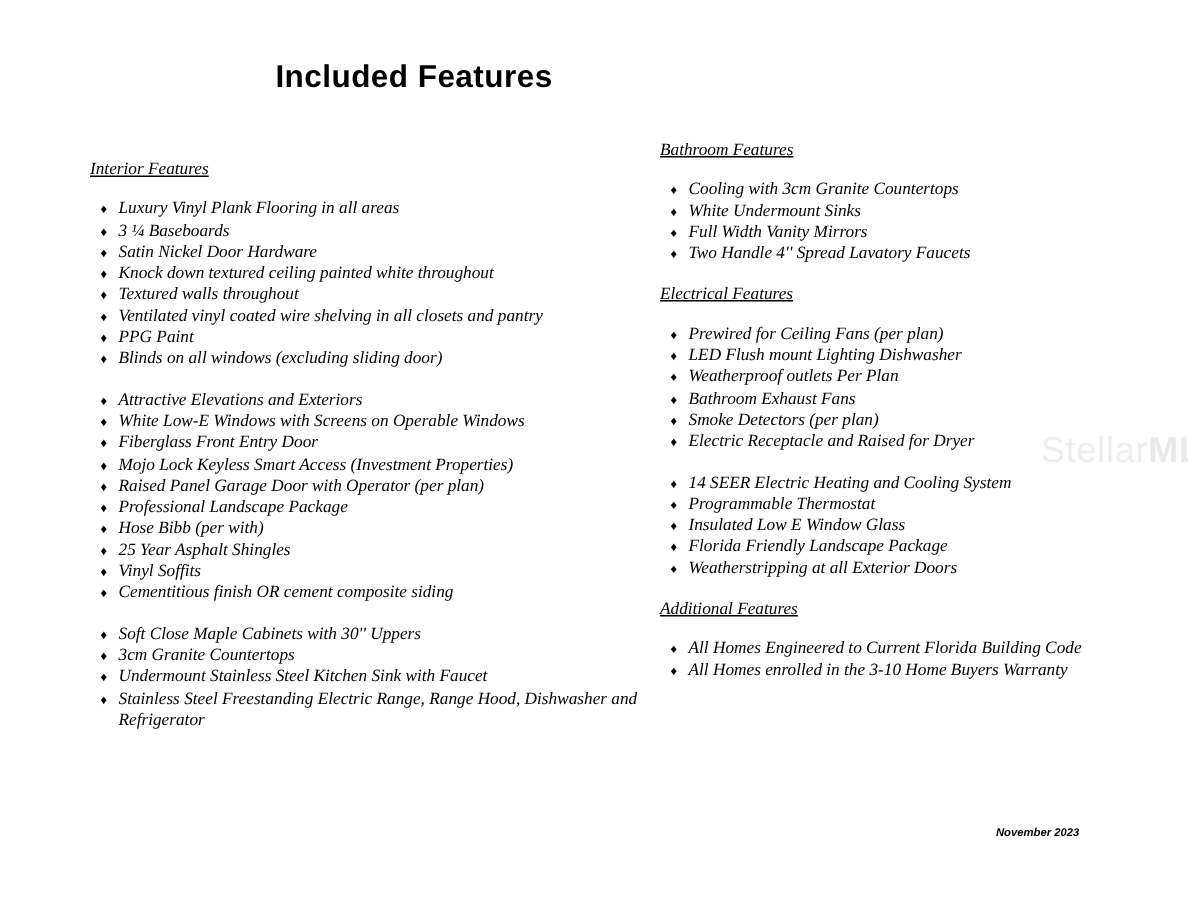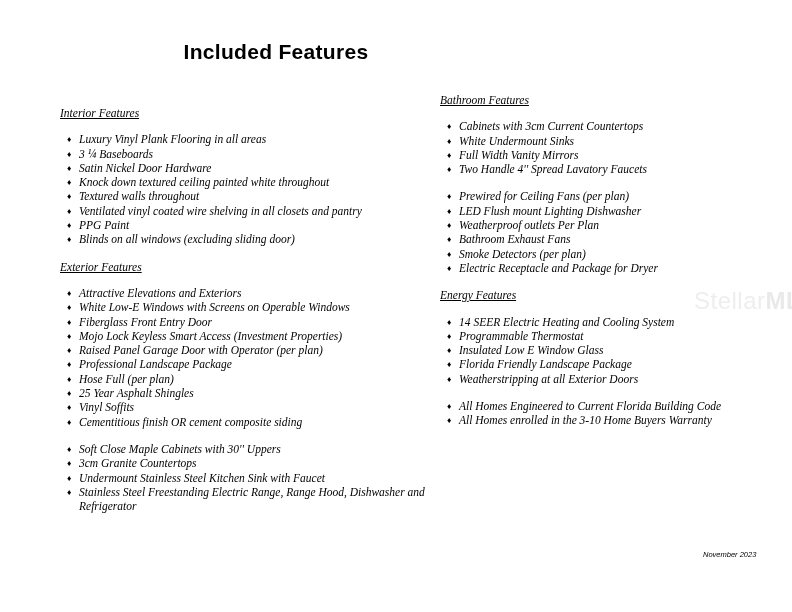--- a/index.html
+++ b/index.html
@@ -72,24 +72,23 @@
     user-select: none;
   }
   .watermark .wm-light { color: #eeeeee; font-weight: 400; }
   .watermark .wm-bold  { color: #e9e9e9; font-weight: 700; }
   .footer-date {
     position: absolute;
     left: 664px;
     top: 550px;
     font-family: "Liberation Sans", sans-serif;
     font-style: italic;
-    font-weight: 400;
+    font-weight: 700;
     font-size: 7.5px;
     color: #000000;
-    margin-left: 39px;
   }
 </style>
 </head>
 <body>
 
 <div class="page">
 
   <h1 class="doc-title">Included Features</h1>
 
   <div class="column col-left">
@@ -124,21 +123,20 @@
             <span class="bullet">♦</span>
             <span class="item-text">PPG Paint</span>
           </li>
           <li class="feature-item">
             <span class="bullet">♦</span>
             <span class="item-text">Blinds on all windows (excluding sliding door)</span>
           </li>
         </ul>
       </section>
       <section class="section">
-        <h2 class="section-heading">Exterior Features</h2>
         <ul class="feature-list">
           <li class="feature-item">
             <span class="bullet">♦</span>
             <span class="item-text">Attractive Elevations and Exteriors</span>
           </li>
           <li class="feature-item">
             <span class="bullet">♦</span>
             <span class="item-text">White Low-E Windows with Screens on Operable Windows</span>
           </li>
           <li class="feature-item">
@@ -152,21 +150,21 @@
           <li class="feature-item">
             <span class="bullet">♦</span>
             <span class="item-text">Raised Panel Garage Door with Operator (per plan)</span>
           </li>
           <li class="feature-item">
             <span class="bullet">♦</span>
             <span class="item-text">Professional Landscape Package</span>
           </li>
           <li class="feature-item">
             <span class="bullet">♦</span>
-            <span class="item-text">Hose Full (per plan)</span>
+            <span class="item-text">Hose Bibb (per with)</span>
           </li>
           <li class="feature-item">
             <span class="bullet">♦</span>
             <span class="item-text">25 Year Asphalt Shingles</span>
           </li>
           <li class="feature-item">
             <span class="bullet">♦</span>
             <span class="item-text">Vinyl Soffits</span>
           </li>
           <li class="feature-item">
@@ -196,37 +194,38 @@
         </ul>
       </section>
     </div>
 
   <div class="column col-right">
       <section class="section">
         <h2 class="section-heading">Bathroom Features</h2>
         <ul class="feature-list">
           <li class="feature-item">
             <span class="bullet">♦</span>
-            <span class="item-text">Cabinets with 3cm Current Countertops</span>
+            <span class="item-text">Cooling with 3cm Granite Countertops</span>
           </li>
           <li class="feature-item">
             <span class="bullet">♦</span>
             <span class="item-text">White Undermount Sinks</span>
           </li>
           <li class="feature-item">
             <span class="bullet">♦</span>
             <span class="item-text">Full Width Vanity Mirrors</span>
           </li>
           <li class="feature-item">
             <span class="bullet">♦</span>
             <span class="item-text">Two Handle 4'' Spread Lavatory Faucets</span>
           </li>
         </ul>
       </section>
       <section class="section">
+        <h2 class="section-heading">Electrical Features</h2>
         <ul class="feature-list">
           <li class="feature-item">
             <span class="bullet">♦</span>
             <span class="item-text">Prewired for Ceiling Fans (per plan)</span>
           </li>
           <li class="feature-item">
             <span class="bullet">♦</span>
             <span class="item-text">LED Flush mount Lighting Dishwasher</span>
           </li>
           <li class="feature-item">
@@ -236,26 +235,25 @@
           <li class="feature-item">
             <span class="bullet">♦</span>
             <span class="item-text">Bathroom Exhaust Fans</span>
           </li>
           <li class="feature-item">
             <span class="bullet">♦</span>
             <span class="item-text">Smoke Detectors (per plan)</span>
           </li>
           <li class="feature-item">
             <span class="bullet">♦</span>
-            <span class="item-text">Electric Receptacle and Package for Dryer</span>
-          </li>
-        </ul>
-      </section>
-      <section class="section">
-        <h2 class="section-heading">Energy Features</h2>
+            <span class="item-text">Electric Receptacle and Raised for Dryer</span>
+          </li>
+        </ul>
+      </section>
+      <section class="section">
         <ul class="feature-list">
           <li class="feature-item">
             <span class="bullet">♦</span>
             <span class="item-text">14 SEER Electric Heating and Cooling System</span>
           </li>
           <li class="feature-item">
             <span class="bullet">♦</span>
             <span class="item-text">Programmable Thermostat</span>
           </li>
           <li class="feature-item">
@@ -266,20 +264,21 @@
             <span class="bullet">♦</span>
             <span class="item-text">Florida Friendly Landscape Package</span>
           </li>
           <li class="feature-item">
             <span class="bullet">♦</span>
             <span class="item-text">Weatherstripping at all Exterior Doors</span>
           </li>
         </ul>
       </section>
       <section class="section">
+        <h2 class="section-heading">Additional Features</h2>
         <ul class="feature-list">
           <li class="feature-item">
             <span class="bullet">♦</span>
             <span class="item-text">All Homes Engineered to Current Florida Building Code</span>
           </li>
           <li class="feature-item">
             <span class="bullet">♦</span>
             <span class="item-text">All Homes enrolled in the 3-10 Home Buyers Warranty</span>
           </li>
         </ul>

